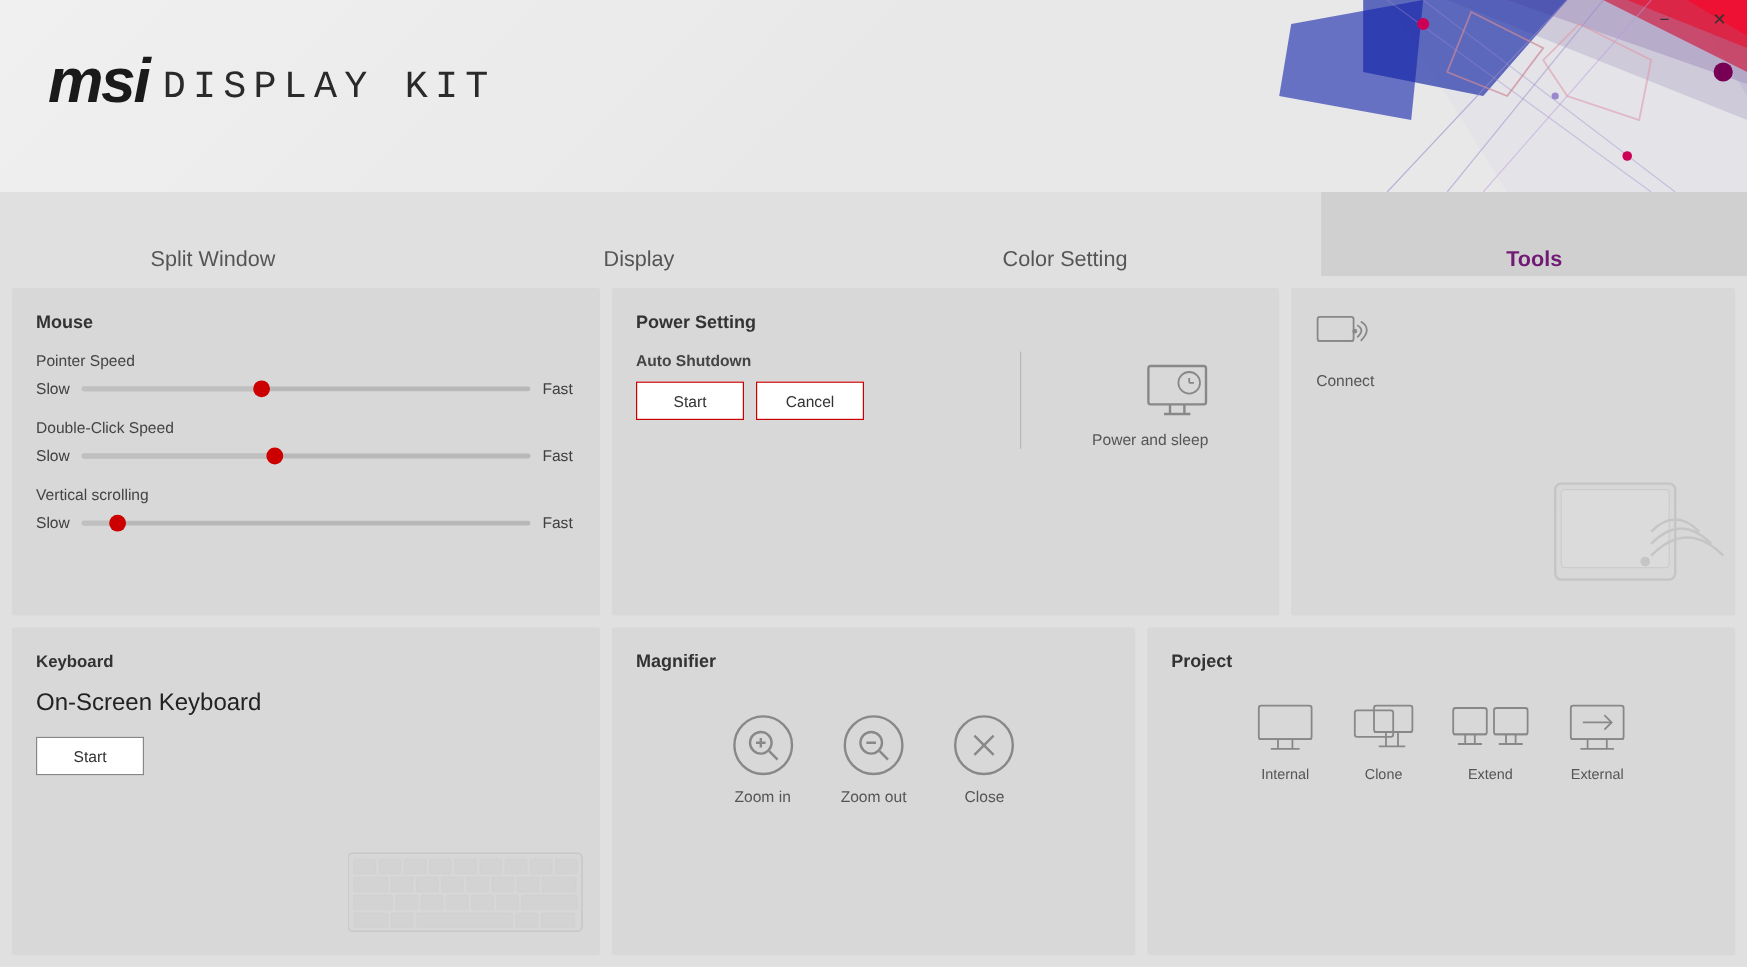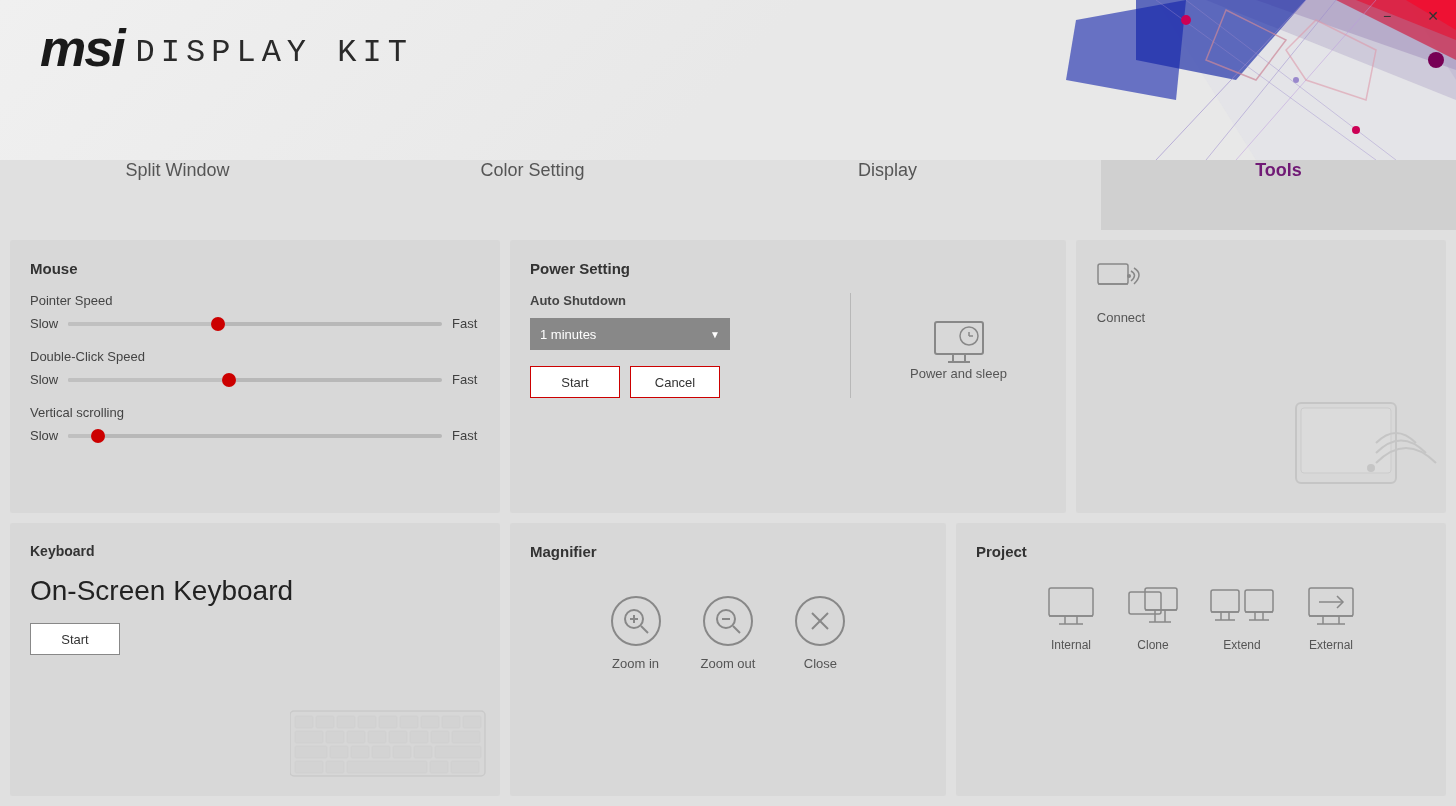--- a/index.html
+++ b/index.html
@@ -47,21 +47,21 @@
     .geo-decoration {
       position: absolute;
       top: 0;
       right: 0;
       width: 700px;
       height: 160px;
     }
 
     .msi-logo {
       position: absolute;
-      top: 18px;
+      top: 38px;
       left: 40px;
       display: flex;
       align-items: center;
       gap: 12px;
     }
     .msi-text {
       font-size: 52px;
       font-weight: 900;
       font-style: italic;
       color: #1a1a1a;
@@ -84,21 +84,21 @@
       top: 160px;
       left: 0;
       width: 1456px;
       height: 70px;
       display: flex;
       background: #e0e0e0;
     }
     .nav-tab {
       flex: 1;
       display: flex;
-      align-items: flex-start;
+      align-items: flex-end;
       justify-content: center;
       font-size: 18px;
       color: #555;
       cursor: pointer;
       border-bottom: 3px solid transparent;
     }
     .nav-tab.active {
       background: #d0d0d0;
       font-weight: 700;
       color: #701a75;
@@ -252,21 +252,22 @@
       border: 1.5px solid #cc0000;
       color: #333;
       font-size: 13px;
       cursor: pointer;
     }
 
     
     .icon-area {
       display: flex;
       flex-direction: column;
-      align-items: center;
+      align-items: flex-end;
+      gap: 10px;
     }
     .icon-label {
       font-size: 13px;
       color: #555;
     }
 
     
     .connect-panel {
       flex: 0 0 370px;
       position: relative;
@@ -296,21 +297,21 @@
     }
 
     .keyboard-title {
       font-size: 14px;
       font-weight: 600;
       color: #333;
       margin-bottom: 16px;
     }
 
     .osk-title {
-      font-size: 28px;
+      font-size: 20px;
       font-weight: 300;
       color: #222;
       margin-bottom: 16px;
     }
 
     .btn-start-keyboard {
       width: 90px;
       height: 32px;
       background: white;
       border: 1.5px solid #888;
@@ -430,24 +431,24 @@
     <span class="msi-text">msi</span>
     <span class="display-kit-text">DISPLAY KIT</span>
   </div>
 </div>
 
 <div class="nav-tabs">
   <div class="nav-tab">
     <span>Split Window</span>
   </div>
   <div class="nav-tab">
-    <span>Color Setting</span>
+    <span>Display</span>
   </div>
   <div class="nav-tab">
-    <span>Display</span>
+    <span>Color Setting</span>
   </div>
   <div class="nav-tab active">
     <span>Tools</span>
   </div>
 </div>
 
 <div class="main-content">
 
   <div class="row">
 
@@ -489,24 +490,20 @@
           <span class="slider-end-label">Fast</span>
         </div>
       </div>
     </div>
 
     <div class="panel power-panel">
       <div class="panel-title">Power Setting</div>
       <div class="power-content">
         <div class="power-left">
           <div class="auto-shutdown-label">Auto Shutdown</div>
-          <div class="dropdown">
-            <span>1 minutes</span>
-            <span class="dropdown-arrow">▼</span>
-          </div>
           <div class="button-row">
             <button class="btn-outline">Start</button>
             <button class="btn-outline">Cancel</button>
           </div>
         </div>
         <div class="power-divider"></div>
         <div class="power-right">
           <div class="icon-area">
             <svg width="52" height="46" viewBox="0 0 52 46" fill="none" xmlns="http://www.w3.org/2000/svg">
 

